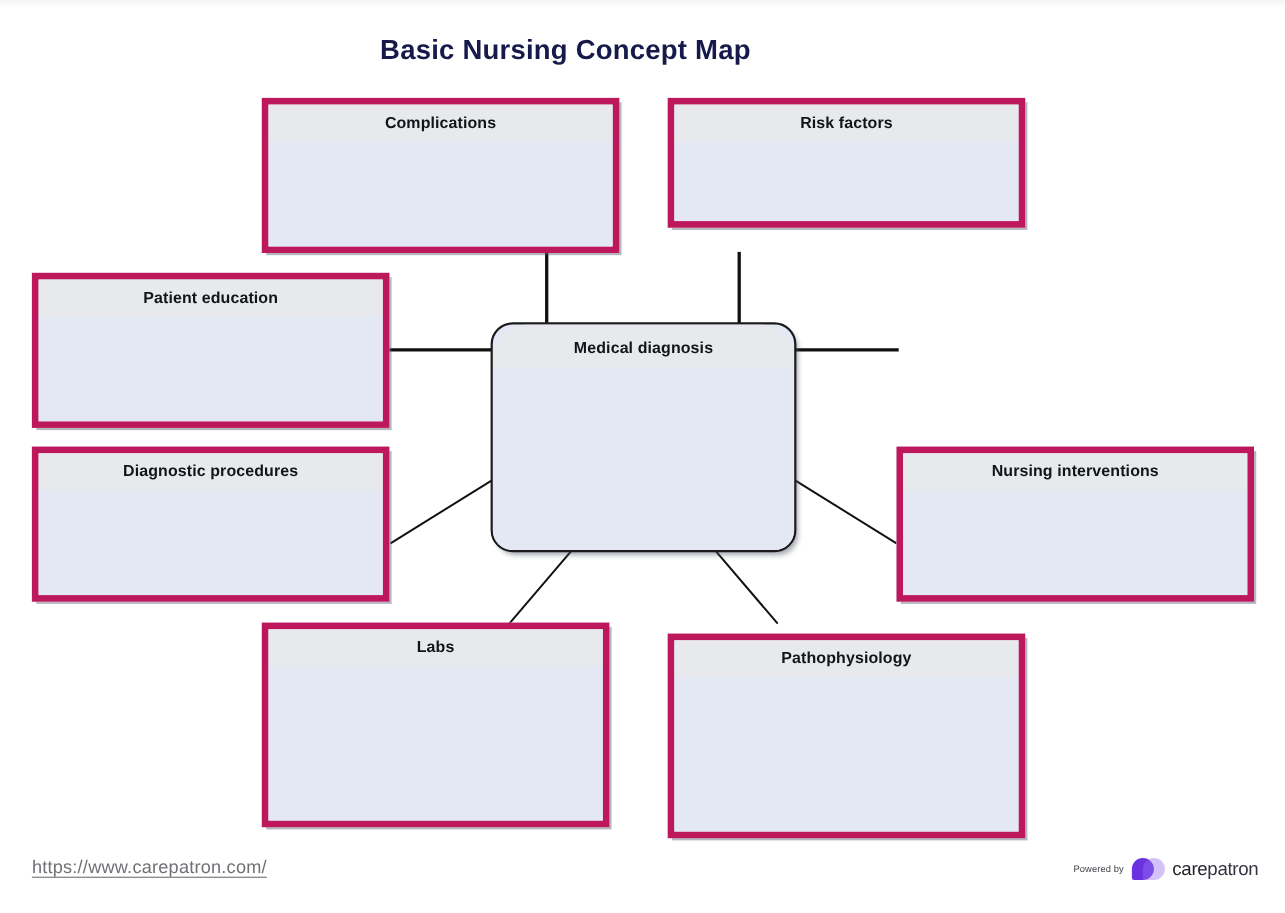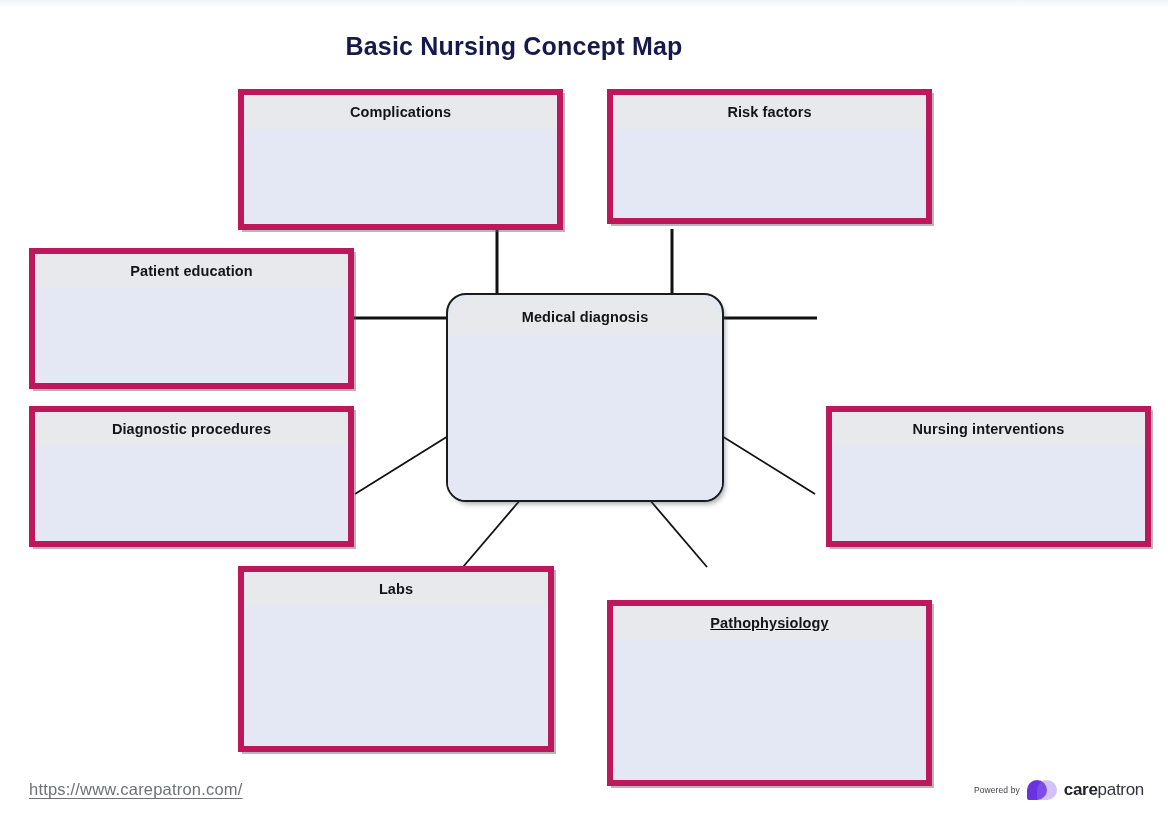--- a/index.html
+++ b/index.html
@@ -137,21 +137,21 @@
   }
   .brand .mark .drop-b {
     left: 10px; top: 1px;
     background: rgba(150,110,235,0.42);
   }
   .brand .word {
     font-size: 17px;
     letter-spacing: -0.3px;
     color: #22232b;
   }
-  .brand .word b { font-weight: bold; }
+  .brand .word b { font-weight: normal; }
   .brand .word i { font-style: normal; font-weight: normal; color: #33343d; }
 </style>
 </head>
 <body>
 
 <div class="page-edge"></div>
 
 <div class="canvas">
 
   <div class="title">Basic Nursing Concept Map</div>
@@ -167,21 +167,21 @@
     <line x1="649" y1="499" x2="707" y2="567" stroke="#111111" stroke-width="1.8"></line>
   </svg>
 
   <div class="node" style="left:238px; top:89px; width:325px; height:141px;">
     <div class="hdr">
       <span>Complications</span>
     </div>
     <div class="body"></div>
   </div>
 
-  <div class="node" style="left:607px; top:89px; width:325px; height:135px;">
+  <div class="node" style="left:607px; top:89px; width:325px; height:118px;">
     <div class="hdr">
       <span>Risk factors</span>
     </div>
     <div class="body"></div>
   </div>
 
   <div class="node" style="left:29px; top:248px; width:325px; height:141px;">
     <div class="hdr">
       <span>Patient education</span>
     </div>
@@ -189,35 +189,35 @@
   </div>
 
 
   <div class="node" style="left:29px; top:406px; width:325px; height:141px;">
     <div class="hdr">
       <span>Diagnostic procedures</span>
     </div>
     <div class="body"></div>
   </div>
 
-  <div class="node" style="left:815px; top:406px; width:325px; height:141px;margin-left:11px;">
+  <div class="node" style="left:815px; top:406px; width:325px; height:141px;">
     <div class="hdr">
       <span>Nursing interventions</span>
     </div>
     <div class="body"></div>
   </div>
 
   <div class="node" style="left:238px; top:566px; width:316px; height:186px;">
     <div class="hdr">
       <span>Labs</span>
     </div>
     <div class="body"></div>
   </div>
 
-  <div class="node" style="left:607px; top:600px; width:325px; height:186px;text-decoration:underline;">
+  <div class="node" style="left:607px; top:576px; width:325px; height:186px;">
     <div class="hdr">
       <span>Pathophysiology</span>
     </div>
     <div class="body"></div>
   </div>
 
   <div class="node central" style="left:446px; top:293px; width:278px; height:209px;">
     <div class="hdr">
       <span>Medical diagnosis</span>
     </div>

